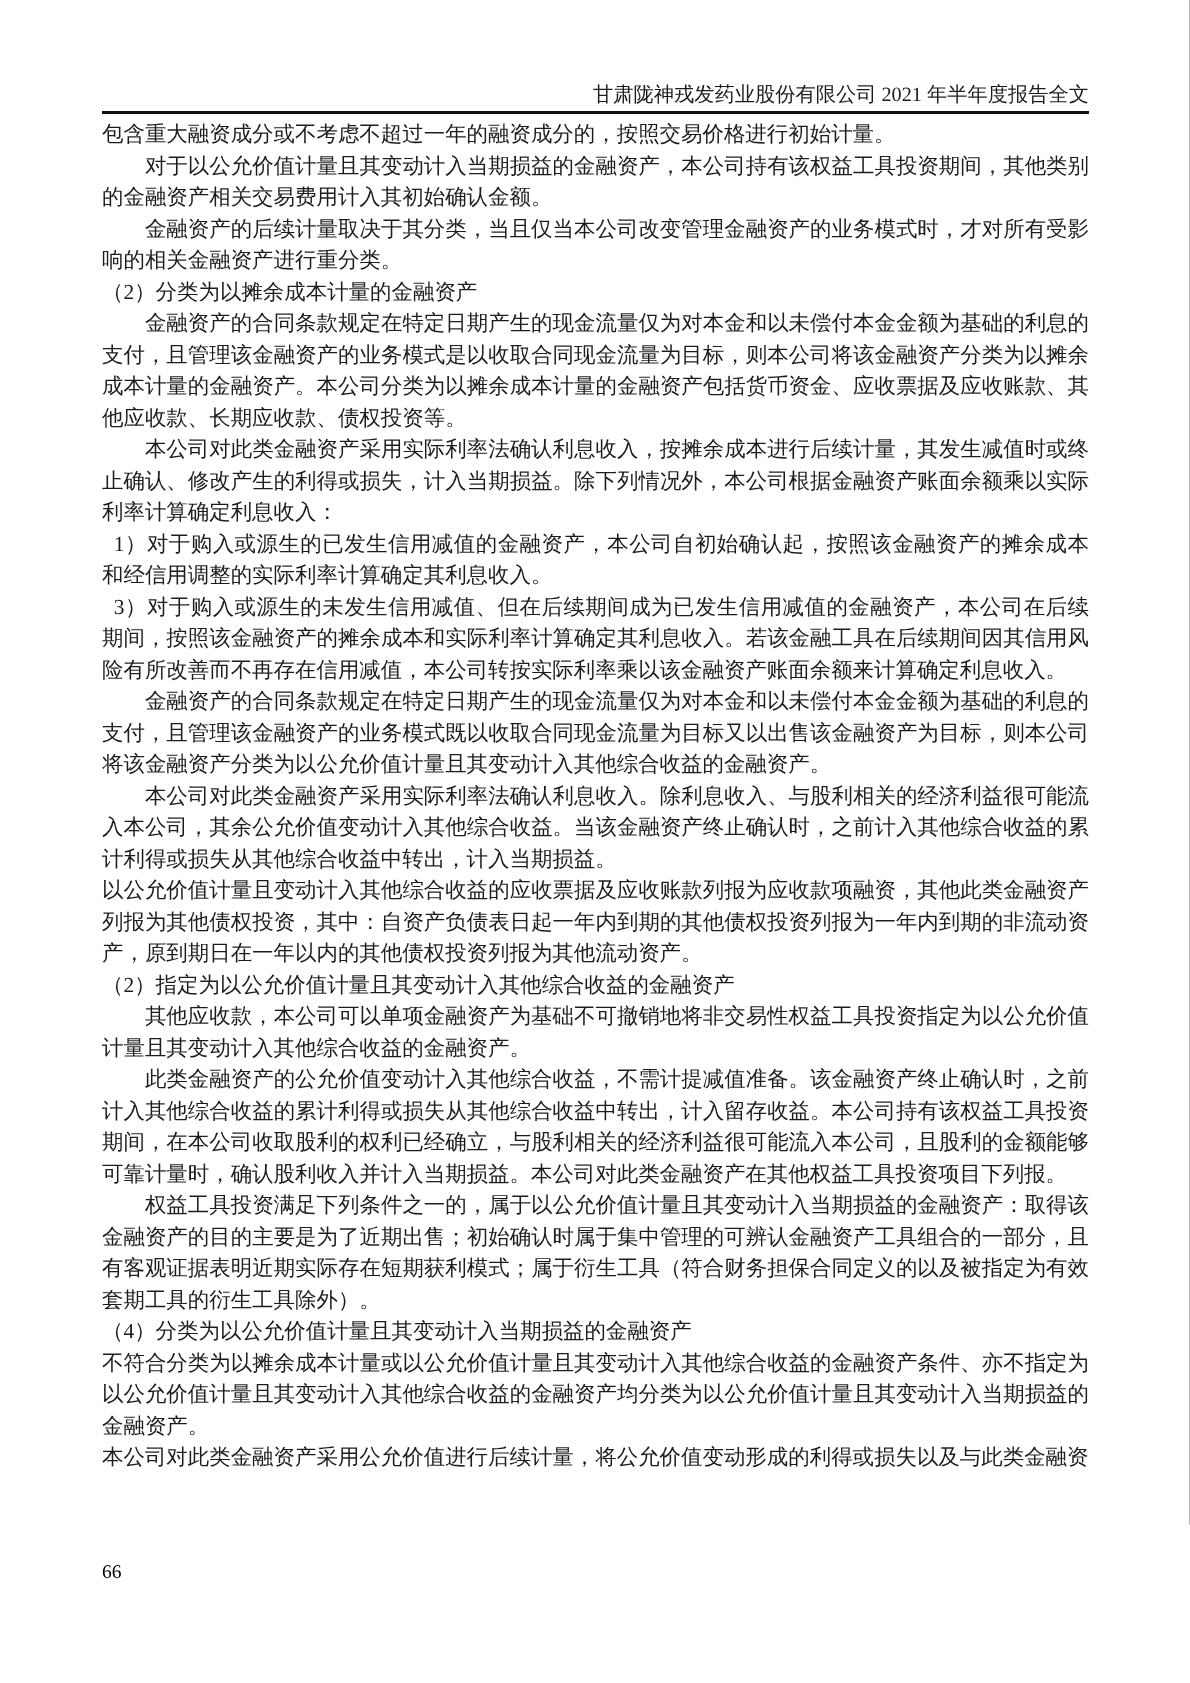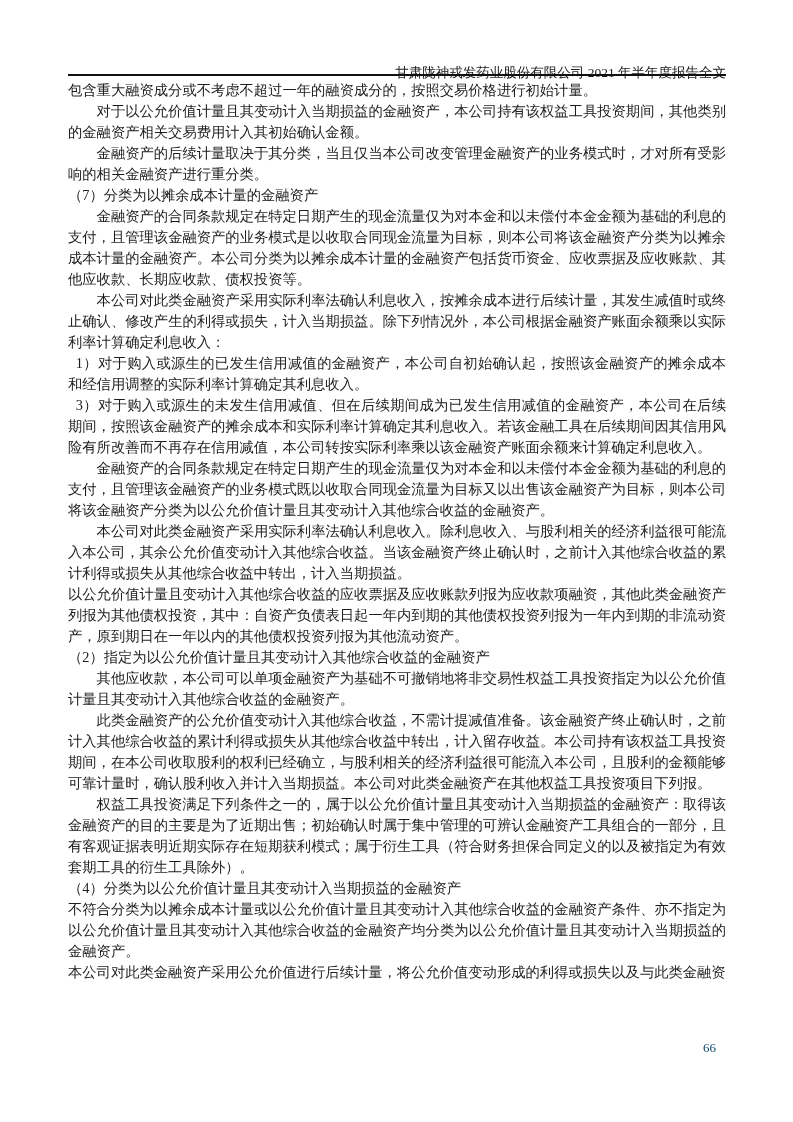--- a/index.html
+++ b/index.html
@@ -8,21 +8,21 @@
     width: 793px;
     height: 1122px;
     margin: 0 auto;
     background: #ffffff;
     font-family: "Liberation Serif", "DejaVu Serif", serif;
     color: #1c1c1c;
     overflow: hidden;
   }
   .running-header {
     position: absolute;
-    top: 64px;
+    top: 54px;
     left: 68px;
     right: 67px;
     text-align: right;
     font-size: 13.5px;
     line-height: 18px;
     color: #1c1c1c;
     white-space: nowrap;
   }
   .header-rule {
     position: absolute;
@@ -43,39 +43,39 @@
   }
   .content p { margin: 0; padding: 0; }
   .p-indent { text-indent: 2em; }
   .p-small  { text-indent: 0.55em; }
   .p-flush  { text-indent: 0; }
   .page-footer {
     position: absolute;
     top: 1040px;
     left: 68px;
     right: 77px;
-    text-align: right;
+    text-align: left;
     font-size: 13px;
-    color: #0c4a6e;
+    color: #000000;
   }
 </style>
 </head>
 <body>
 
 <div class="page">
 
   <div class="running-header">甘肃陇神戎发药业股份有限公司 2021 年半年度报告全文</div>
 
   <div class="header-rule"></div>
 
   <div class="content">
     <p class="p-flush">包含重大融资成分或不考虑不超过一年的融资成分的，按照交易价格进行初始计量。</p>
     <p class="p-indent">对于以公允价值计量且其变动计入当期损益的金融资产，本公司持有该权益工具投资期间，其他类别的金融资产相关交易费用计入其初始确认金额。</p>
     <p class="p-indent">金融资产的后续计量取决于其分类，当且仅当本公司改变管理金融资产的业务模式时，才对所有受影响的相关金融资产进行重分类。</p>
-    <p class="p-flush">（7）分类为以摊余成本计量的金融资产</p>
+    <p class="p-flush">（2）分类为以摊余成本计量的金融资产</p>
     <p class="p-indent">金融资产的合同条款规定在特定日期产生的现金流量仅为对本金和以未偿付本金金额为基础的利息的支付，且管理该金融资产的业务模式是以收取合同现金流量为目标，则本公司将该金融资产分类为以摊余成本计量的金融资产。本公司分类为以摊余成本计量的金融资产包括货币资金、应收票据及应收账款、其他应收款、长期应收款、债权投资等。</p>
     <p class="p-indent">本公司对此类金融资产采用实际利率法确认利息收入，按摊余成本进行后续计量，其发生减值时或终止确认、修改产生的利得或损失，计入当期损益。除下列情况外，本公司根据金融资产账面余额乘以实际利率计算确定利息收入：</p>
     <p class="p-small">1）对于购入或源生的已发生信用减值的金融资产，本公司自初始确认起，按照该金融资产的摊余成本和经信用调整的实际利率计算确定其利息收入。</p>
     <p class="p-small">3）对于购入或源生的未发生信用减值、但在后续期间成为已发生信用减值的金融资产，本公司在后续期间，按照该金融资产的摊余成本和实际利率计算确定其利息收入。若该金融工具在后续期间因其信用风险有所改善而不再存在信用减值，本公司转按实际利率乘以该金融资产账面余额来计算确定利息收入。</p>
     <p class="p-indent">金融资产的合同条款规定在特定日期产生的现金流量仅为对本金和以未偿付本金金额为基础的利息的支付，且管理该金融资产的业务模式既以收取合同现金流量为目标又以出售该金融资产为目标，则本公司将该金融资产分类为以公允价值计量且其变动计入其他综合收益的金融资产。</p>
     <p class="p-indent">本公司对此类金融资产采用实际利率法确认利息收入。除利息收入、与股利相关的经济利益很可能流入本公司，其余公允价值变动计入其他综合收益。当该金融资产终止确认时，之前计入其他综合收益的累计利得或损失从其他综合收益中转出，计入当期损益。</p>
     <p class="p-flush">以公允价值计量且变动计入其他综合收益的应收票据及应收账款列报为应收款项融资，其他此类金融资产列报为其他债权投资，其中：自资产负债表日起一年内到期的其他债权投资列报为一年内到期的非流动资产，原到期日在一年以内的其他债权投资列报为其他流动资产。</p>
     <p class="p-flush">（2）指定为以公允价值计量且其变动计入其他综合收益的金融资产</p>
     <p class="p-indent">其他应收款，本公司可以单项金融资产为基础不可撤销地将非交易性权益工具投资指定为以公允价值计量且其变动计入其他综合收益的金融资产。</p>
     <p class="p-indent">此类金融资产的公允价值变动计入其他综合收益，不需计提减值准备。该金融资产终止确认时，之前计入其他综合收益的累计利得或损失从其他综合收益中转出，计入留存收益。本公司持有该权益工具投资期间，在本公司收取股利的权利已经确立，与股利相关的经济利益很可能流入本公司，且股利的金额能够可靠计量时，确认股利收入并计入当期损益。本公司对此类金融资产在其他权益工具投资项目下列报。</p>

